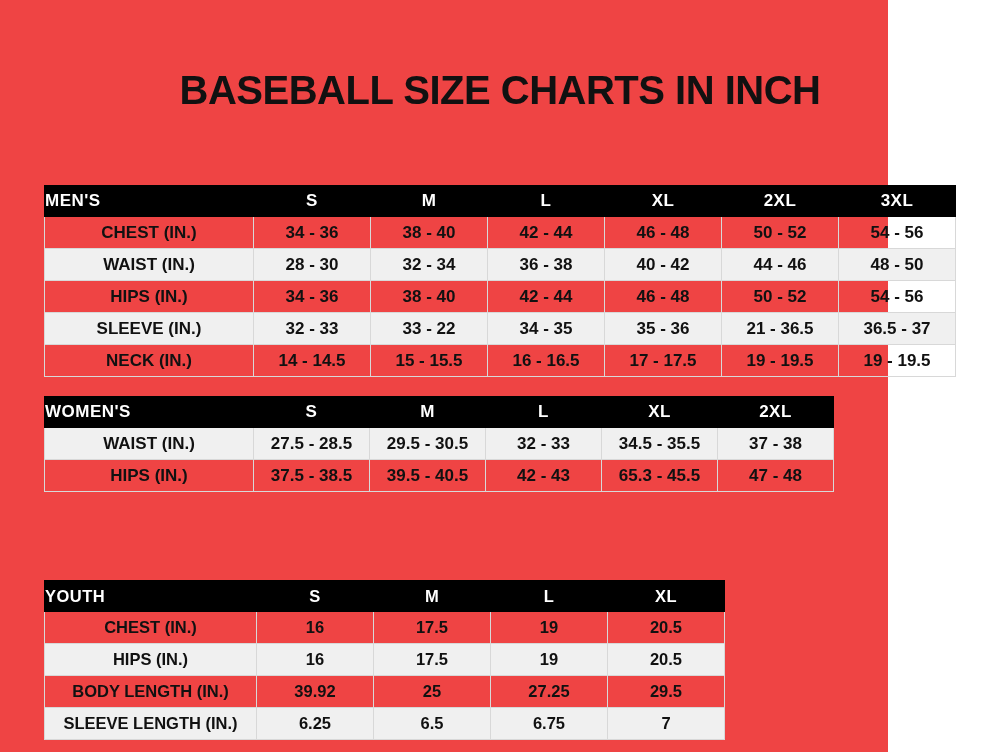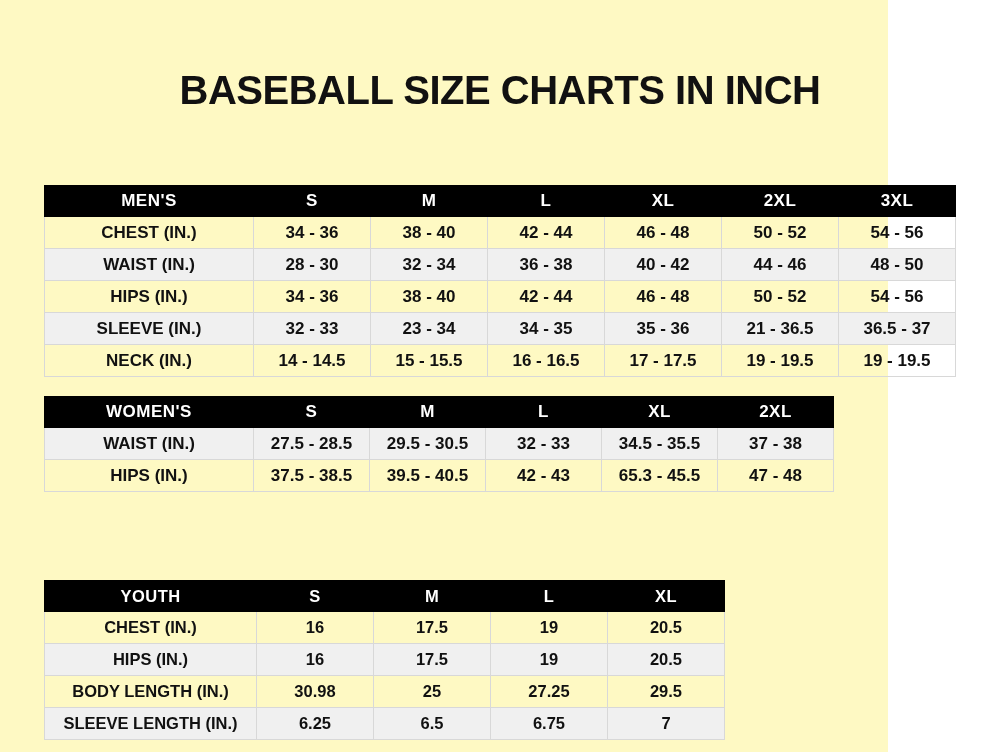--- a/index.html
+++ b/index.html
@@ -11,21 +11,21 @@
     height: 752px;
     background: #ffffff;
     font-family: "Liberation Sans", sans-serif;
     color: #111111;
     overflow: hidden;
   }
   .page {
     position: relative;
     width: 888px;
     height: 752px;
-    background: #fef9c3;
+    background: #ef4444;
   }
   .title {
     position: absolute;
     top: 68px;
     left: 0;
     width: 1000px;
     text-align: center;
     font-size: 40px;
     font-weight: bold;
     letter-spacing: -0.5px;
@@ -50,21 +50,21 @@
   }
   .chart thead th {
     background: #000000;
     color: #ffffff;
     border: 1px solid #000000;
     font-size: 17px;
     letter-spacing: 0.5px;
     height: 30px;
   }
   .chart thead th.rowlabel-head {
-    text-align: center;
+    text-align: left;
   }
   .chart tbody tr.alt td {
     background: #f0f0f0;
   }
   .chart tbody tr td:first-child {
     text-align: center;
     margin-left: 13px;
   }
 
   
@@ -149,21 +149,21 @@
         <td>34 - 36</td>
         <td>38 - 40</td>
         <td>42 - 44</td>
         <td>46 - 48</td>
         <td>50 - 52</td>
         <td>54 - 56</td>
       </tr>
       <tr class="alt">
         <td>SLEEVE (IN.)</td>
         <td>32 - 33</td>
-        <td>23 - 34</td>
+        <td>33 - 22</td>
         <td>34 - 35</td>
         <td>35 - 36</td>
         <td>21 - 36.5</td>
         <td>36.5 - 37</td>
       </tr>
       <tr>
         <td>NECK (IN.)</td>
         <td>14 - 14.5</td>
         <td>15 - 15.5</td>
         <td>16 - 16.5</td>
@@ -240,21 +240,21 @@
       </tr>
       <tr class="alt">
         <td>HIPS (IN.)</td>
         <td>16</td>
         <td>17.5</td>
         <td>19</td>
         <td>20.5</td>
       </tr>
       <tr>
         <td>BODY LENGTH (IN.)</td>
-        <td>30.98</td>
+        <td>39.92</td>
         <td>25</td>
         <td>27.25</td>
         <td>29.5</td>
       </tr>
       <tr class="alt">
         <td>SLEEVE LENGTH (IN.)</td>
         <td>6.25</td>
         <td>6.5</td>
         <td>6.75</td>
         <td>7</td>

